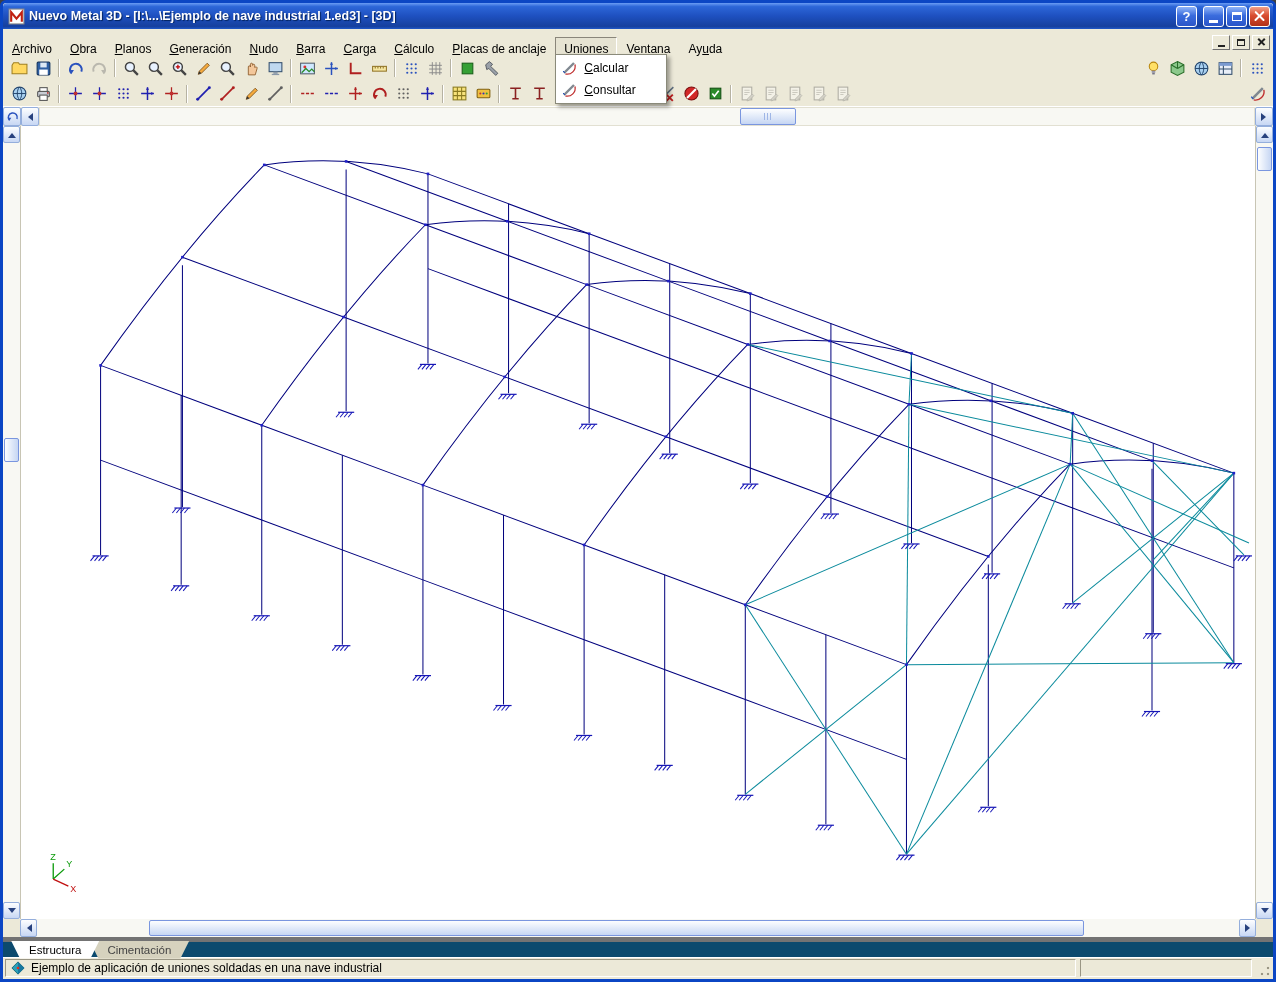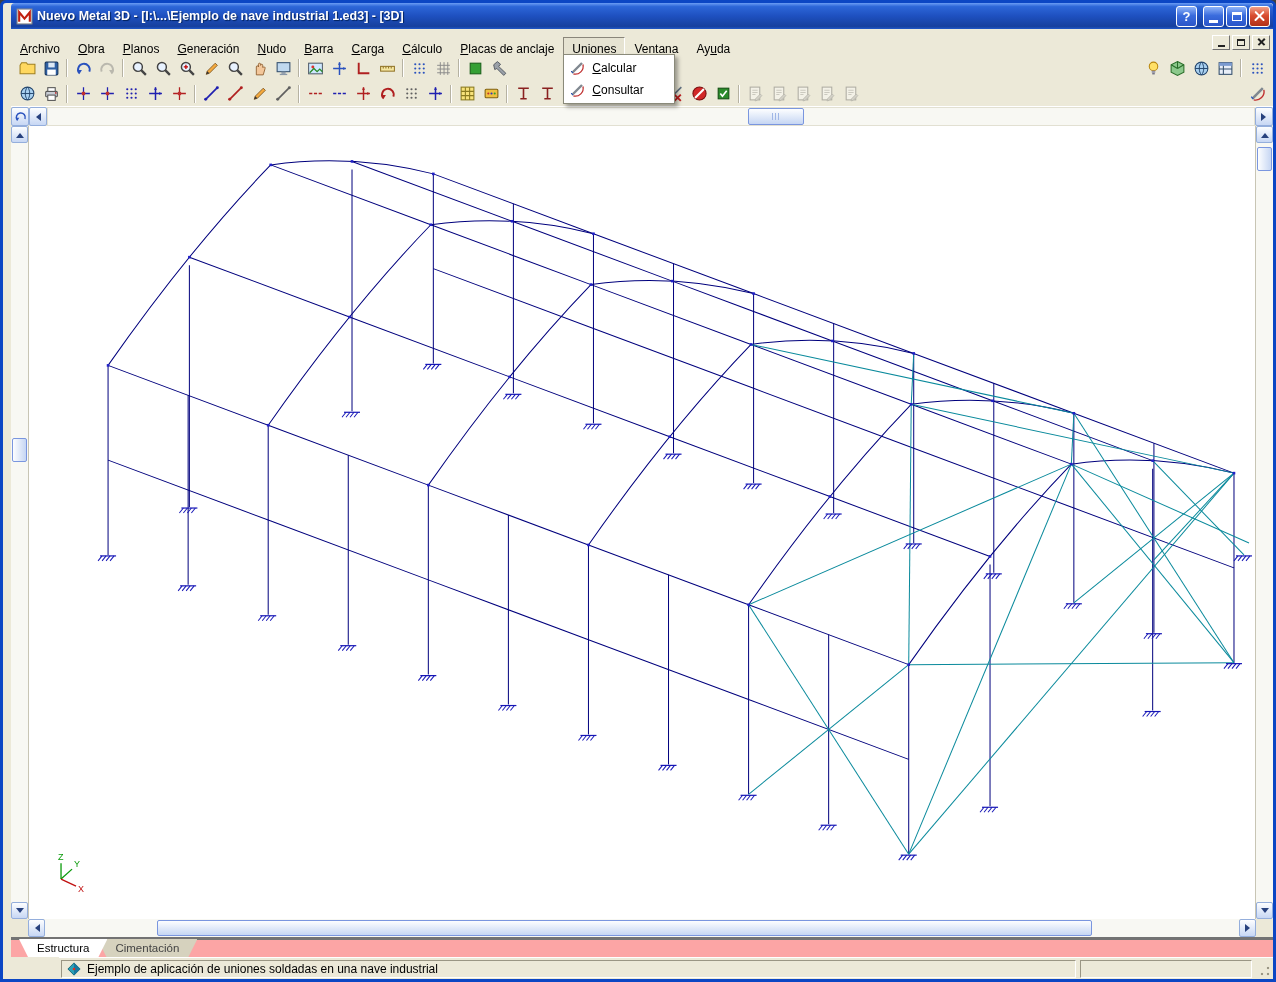--- a/index.html
+++ b/index.html
@@ -1,21 +1,21 @@
 <!DOCTYPE html>
 <html><head>
 <meta charset="utf-8">
 <style>
   html,body{margin:0;padding:0;background:#404040;}
   *{box-sizing:border-box;}
   .window{
     position:relative;width:1276px;height:982px;
     border:3px solid #0B46C4;border-radius:6px 6px 0 0;
     background:#ECE9D8;display:flex;flex-direction:column;
-    font-family:"Liberation Sans",sans-serif;overflow:hidden;padding-left:8px;
+    font-family:"Liberation Sans",sans-serif;overflow:hidden;
   }
   
   .titlebar{height:26px;flex:0 0 26px;display:flex;align-items:center;padding:0 3px 0 5px;
     background:linear-gradient(180deg,#6A9CF4 0%,#2C66D8 14%,#1E50C0 50%,#16409E 90%,#2058C8 100%);
     border-radius:4px 4px 0 0;}
   .app-icon{width:17px;height:17px;margin-right:4px;flex:0 0 auto;}
   .title-text{flex:1;color:#fff;font-weight:bold;font-size:12.5px;text-shadow:1px 1px 1px #00205A;
     white-space:nowrap;overflow:hidden;}
   .tbtns{display:flex;gap:2px;}
   .tbtn{width:21px;height:21px;border-radius:3px;border:1px solid #fff;
@@ -81,28 +81,28 @@
   .htrack{flex:1;position:relative;background:#F8F8F3;}
   .hthumb{position:absolute;top:1px;bottom:1px;left:112px;width:935px;
     background:linear-gradient(180deg,#FDFEFF,#C6D6F3);border:1px solid #7A96DF;border-radius:2px;}
   .hbtn{width:17px;flex:0 0 17px;background:linear-gradient(180deg,#FDFEFF,#C7D7F4);
     border:1px solid #94AEDC;border-radius:2px;display:flex;align-items:center;justify-content:center;padding:0;}
   .tri-l{width:0;height:0;border:4px solid transparent;border-right:5px solid #27417E;margin-right:3px;}
   .tri-r{width:0;height:0;border:4px solid transparent;border-left:5px solid #27417E;margin-left:3px;}
   .tri-u{width:0;height:0;border:4px solid transparent;border-bottom:5px solid #27417E;margin-bottom:3px;}
   .tri-d{width:0;height:0;border:4px solid transparent;border-top:5px solid #27417E;margin-top:3px;}
   
-  .tabrow{height:20px;flex:0 0 20px;background:#fca5a5;border-top:3px solid #737373;
-    display:flex;align-items:flex-end;padding-left:8px;}
+  .tabrow{height:20px;flex:0 0 20px;background:#0c4a6e;border-top:5px solid #737373;
+    display:flex;align-items:center;padding-left:8px;}
   .tab{clip-path:polygon(0 0,100% 0,calc(100% - 9px) 100%,9px 100%);
     background:#D6D2BE;color:#444;padding:3px 18px 3px;font-size:11.5px;margin-right:-10px;cursor:default;}
   .tab.active{background:#FFFFFF;color:#000;position:relative;z-index:2;}
   
-  .statusbar{height:22px;flex:0 0 22px;background:#ECE9D8;display:flex;align-items:center;gap:4px;
-    padding:1px 2px;border-top:1px solid #FFFFFF;margin-left:48px;}
+  .statusbar{height:22px;flex:0 0 22px;background:#ECE9D8;display:flex;align-items:flex-start;gap:4px;
+    padding:1px 2px;border-top:1px solid #FFFFFF;}
   .spanel{height:18px;border:1px solid;border-color:#9A9684 #FFFFFF #FFFFFF #9A9684;
     display:flex;align-items:center;gap:6px;padding:0 5px;font-size:12px;color:#000;}
   .spanel.mainp{flex:1;}
   .spanel.rightp{width:172px;}
   .grip{width:13px;height:13px;align-self:flex-end;margin-left:2px;
     background:
       radial-gradient(circle at 10px 3px,#9A9684 1.2px,transparent 1.6px),
       radial-gradient(circle at 10px 9px,#9A9684 1.2px,transparent 1.6px),
       radial-gradient(circle at 4px 9px,#9A9684 1.2px,transparent 1.6px);}
   u{text-decoration:underline;}

